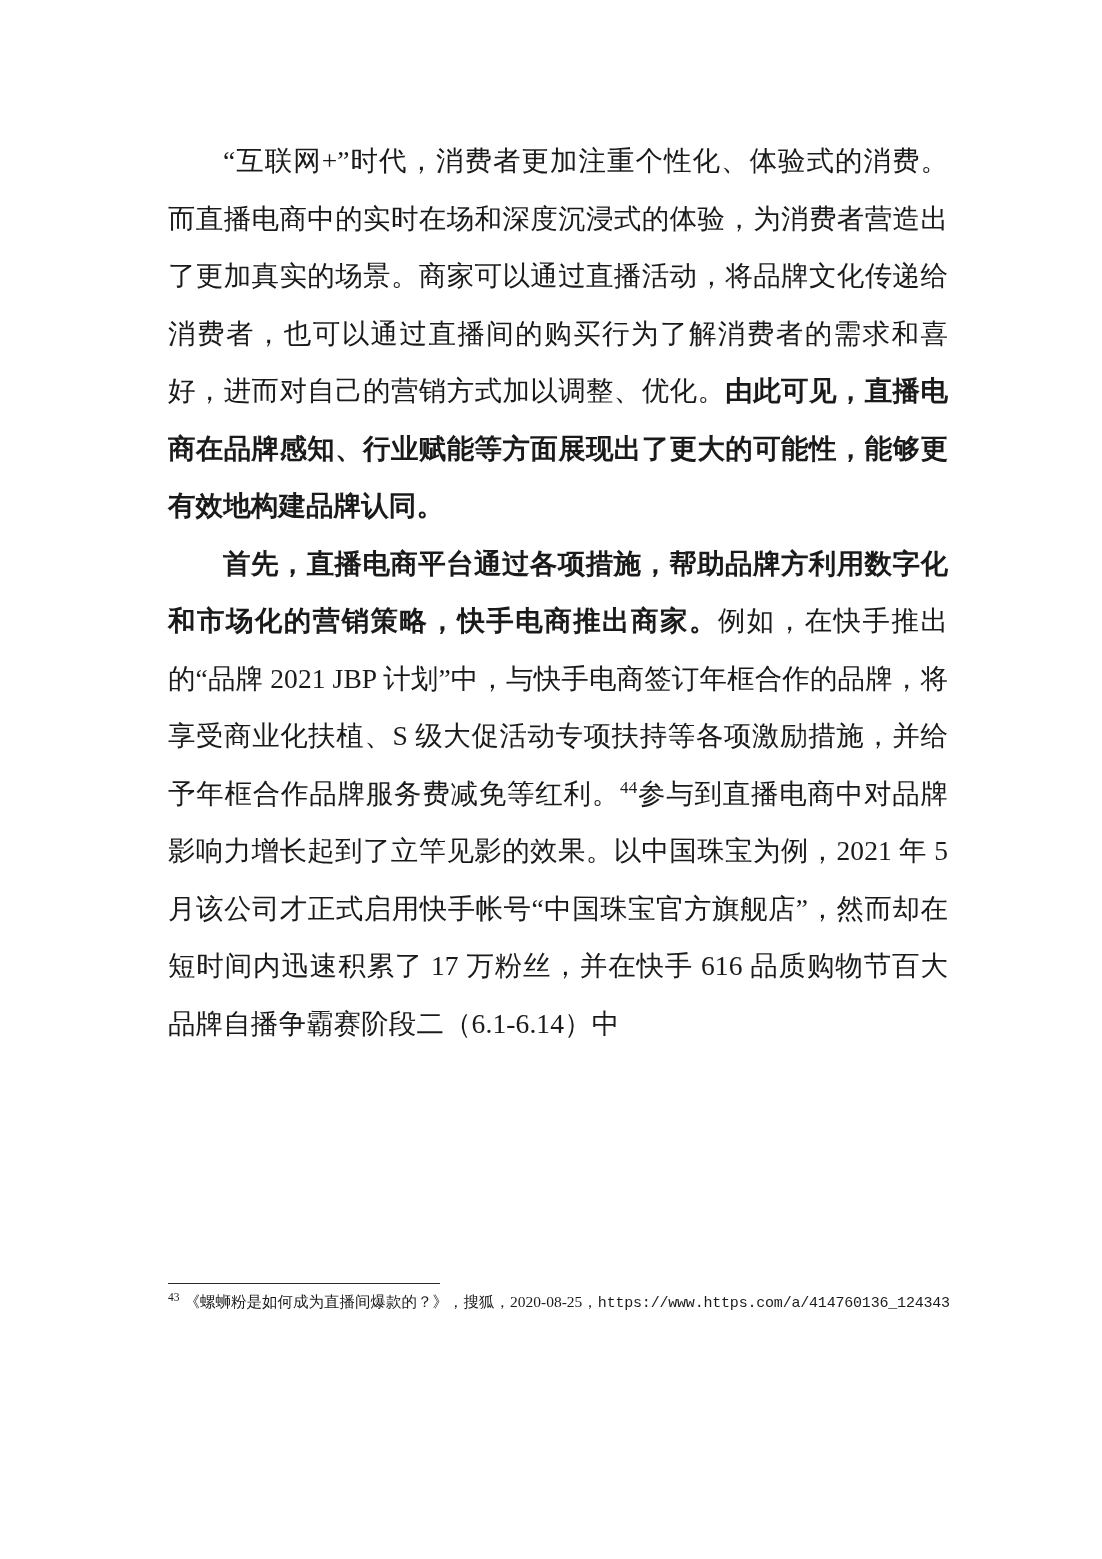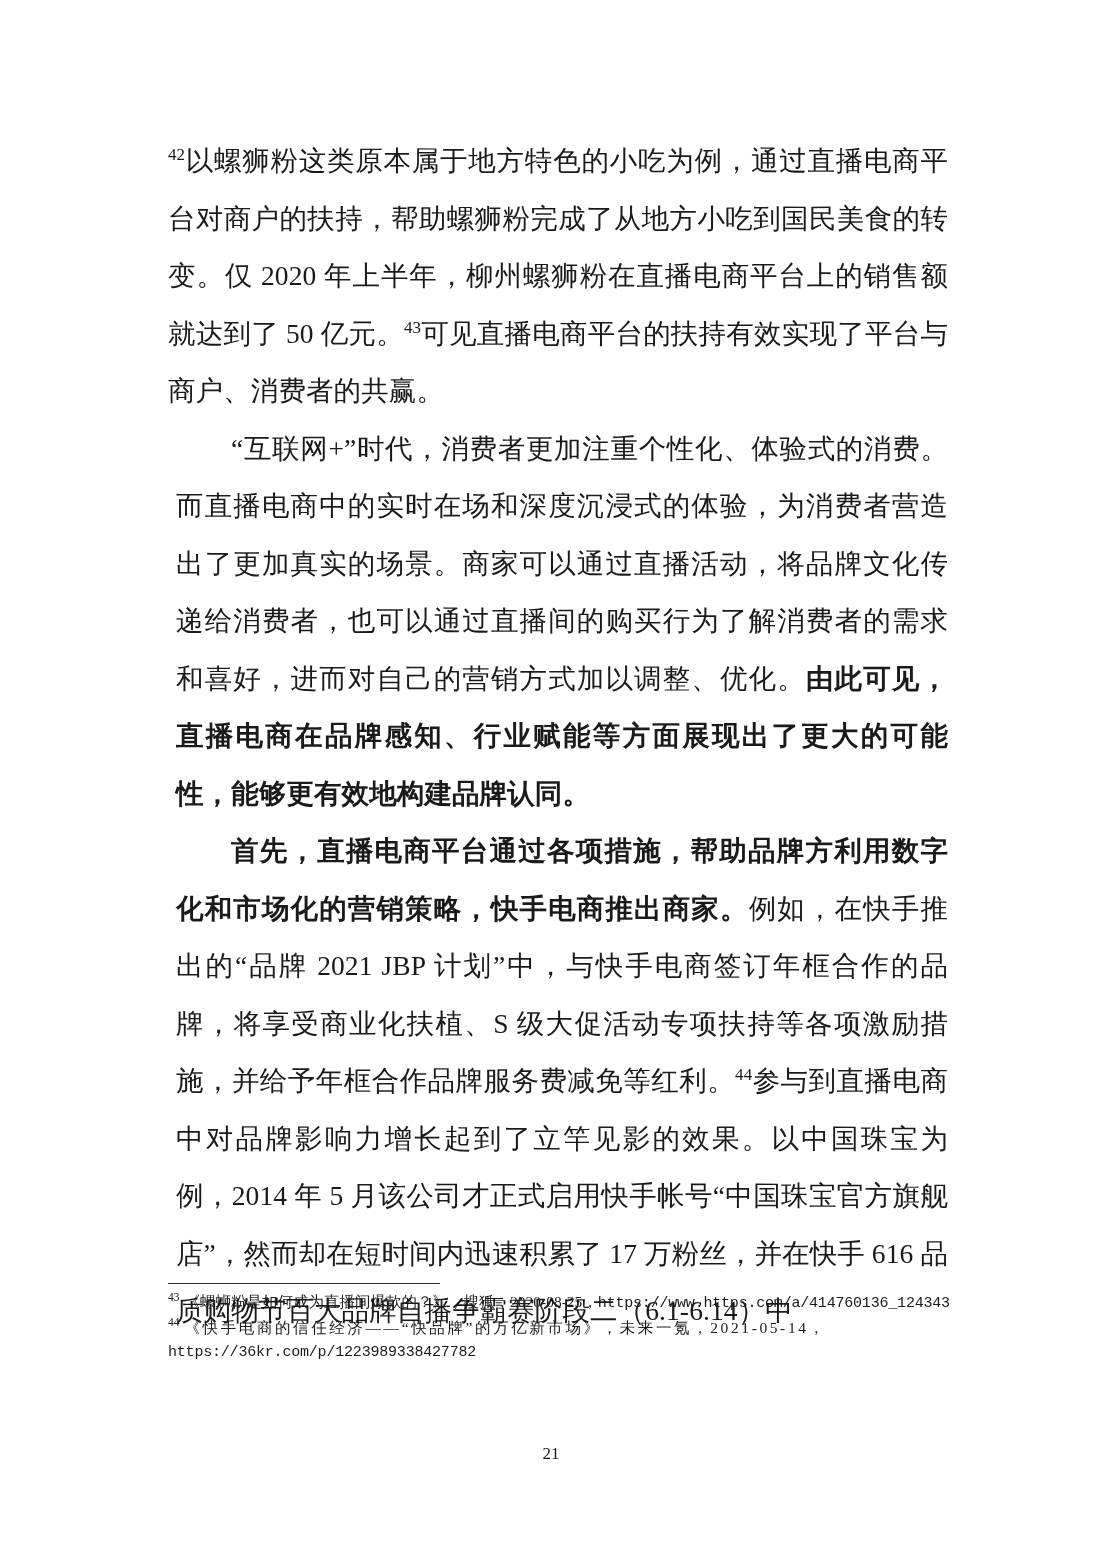--- a/index.html
+++ b/index.html
@@ -29,21 +29,20 @@
     font-size: 27.5px;
     line-height: 57.5px;
     text-align: justify;
     text-justify: inter-ideograph;
     margin: 0;
     letter-spacing: 0.1px;
     word-break: break-all;
   }
   .para.indent {
     text-indent: 2em;
-    margin-left: 8px;
   }
   .heading {
     font-size: 27.5px;
     line-height: 57.5px;
     font-weight: bold;
     margin: 0;
     text-indent: 1em;
     letter-spacing: 0.3px;
   }
   .sup {
@@ -98,33 +97,30 @@
     line-height: 22px;
   }
 </style>
 </head>
 <body>
 
 <div class="page">
 
   <div class="content">
 
-    <p class="para"><span class="sup">42</span><span>以螺狮粉这类原本属于地方特色的小吃为例，通过直播电商平台对商户的扶持，帮助螺狮粉完成了从地方小吃到国民美食的转变。仅 2020 年上半年，柳州螺狮粉在直播电商平台上的销售额就达到了 50 亿元。</span><span class="sup">43</span><span>可见直播电商平台的扶持有效实现了平台与商户、消费者的共赢。</span></p>
 
 
     <p class="para indent"><span>“互联网+”时代，消费者更加注重个性化、体验式的消费。而直播电商中的实时在场和深度沉浸式的体验，为消费者营造出了更加真实的场景。商家可以通过直播活动，将品牌文化传递给消费者，也可以通过直播间的购买行为了解消费者的需求和喜好，进而对自己的营销方式加以调整、优化。</span><b>由此可见，直播电商在品牌感知、行业赋能等方面展现出了更大的可能性，能够更有效地构建品牌认同。</b></p>
 
-    <p class="para indent"><b>首先，直播电商平台通过各项措施，帮助品牌方利用数字化和市场化的营销策略，快手电商推出商家。</b><span>例如，在快手推出的“品牌 2021 JBP 计划”中，与快手电商签订年框合作的品牌，将享受商业化扶植、S 级大促活动专项扶持等各项激励措施，并给予年框合作品牌服务费减免等红利。</span><span class="sup">44</span><span>参与到直播电商中对品牌影响力增长起到了立竿见影的效果。以中国珠宝为例，2014 年 5 月该公司才正式启用快手帐号“中国珠宝官方旗舰店”，然而却在短时间内迅速积累了 17 万粉丝，并在快手 616 品质购物节百大品牌自播争霸赛阶段二（6.1-6.14）中</span></p>
+    <p class="para indent"><b>首先，直播电商平台通过各项措施，帮助品牌方利用数字化和市场化的营销策略，快手电商推出商家。</b><span>例如，在快手推出的“品牌 2021 JBP 计划”中，与快手电商签订年框合作的品牌，将享受商业化扶植、S 级大促活动专项扶持等各项激励措施，并给予年框合作品牌服务费减免等红利。</span><span class="sup">44</span><span>参与到直播电商中对品牌影响力增长起到了立竿见影的效果。以中国珠宝为例，2021 年 5 月该公司才正式启用快手帐号“中国珠宝官方旗舰店”，然而却在短时间内迅速积累了 17 万粉丝，并在快手 616 品质购物节百大品牌自播争霸赛阶段二（6.1-6.14）中</span></p>
 
   </div>
 
   <div class="footnote-area">
     <div class="fn-rule"></div>
 
 
     <p class="fn"><span class="fn-num">43</span><span>《螺蛳粉是如何成为直播间爆款的？》，搜狐，2020-08-25，</span><span class="fn-mono">https://www.https.com/a/414760136_124343</span></p>
 
-    <p class="fn"><span class="fn-num">44</span><span class="fn-wide">《快手电商的信任经济——“快品牌”的万亿新市场》，未来一氪，2021-05-14，</span><br><span class="fn-mono">https://36kr.com/p/1223989338427782</span></p>
   </div>
 
-  <div class="pagenum">21</div>
 
 </div>
 
 </body></html>

